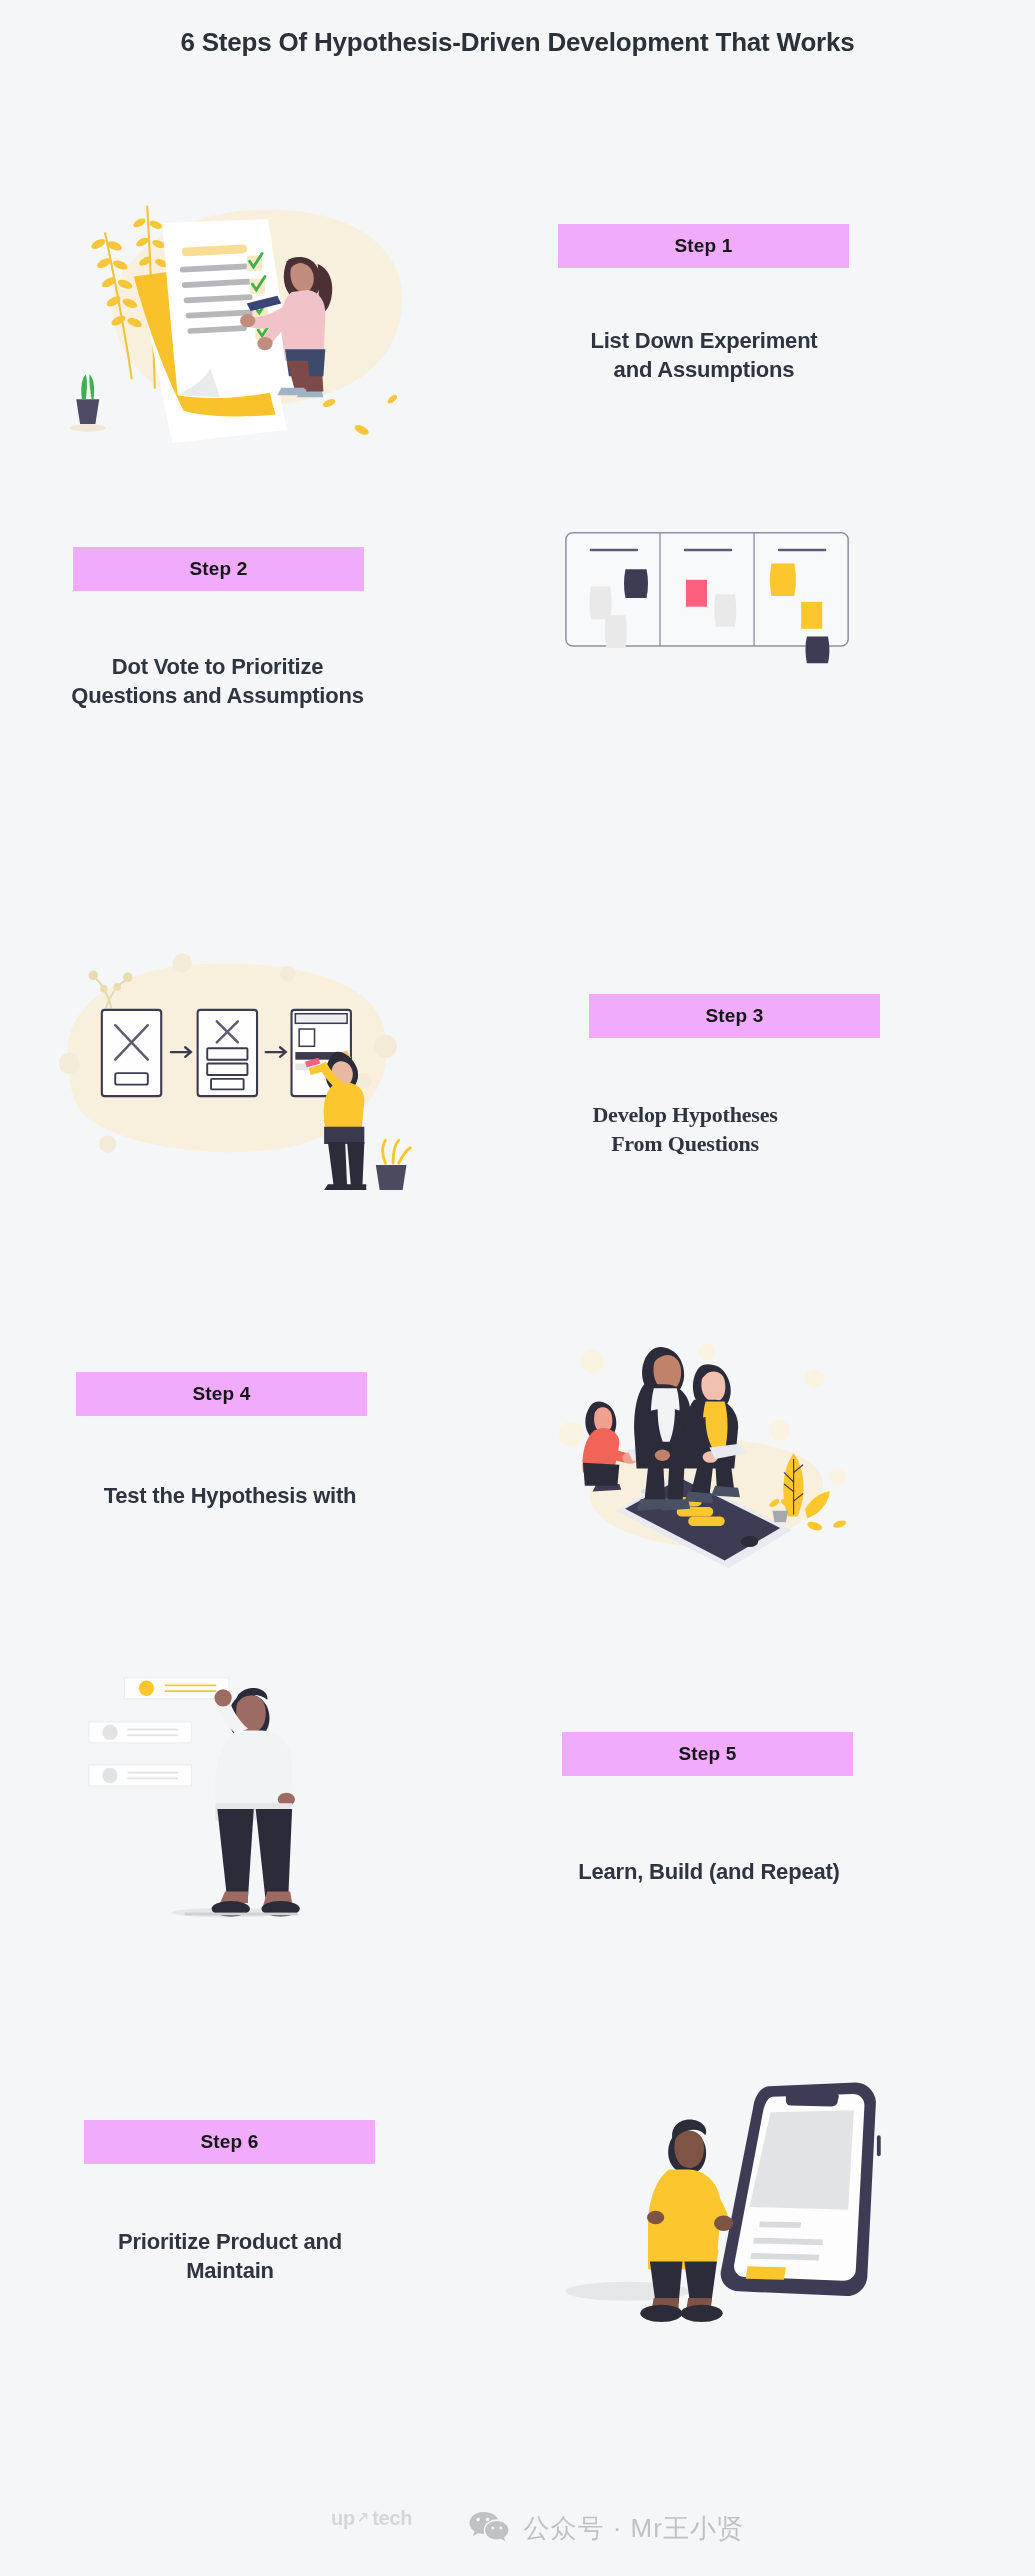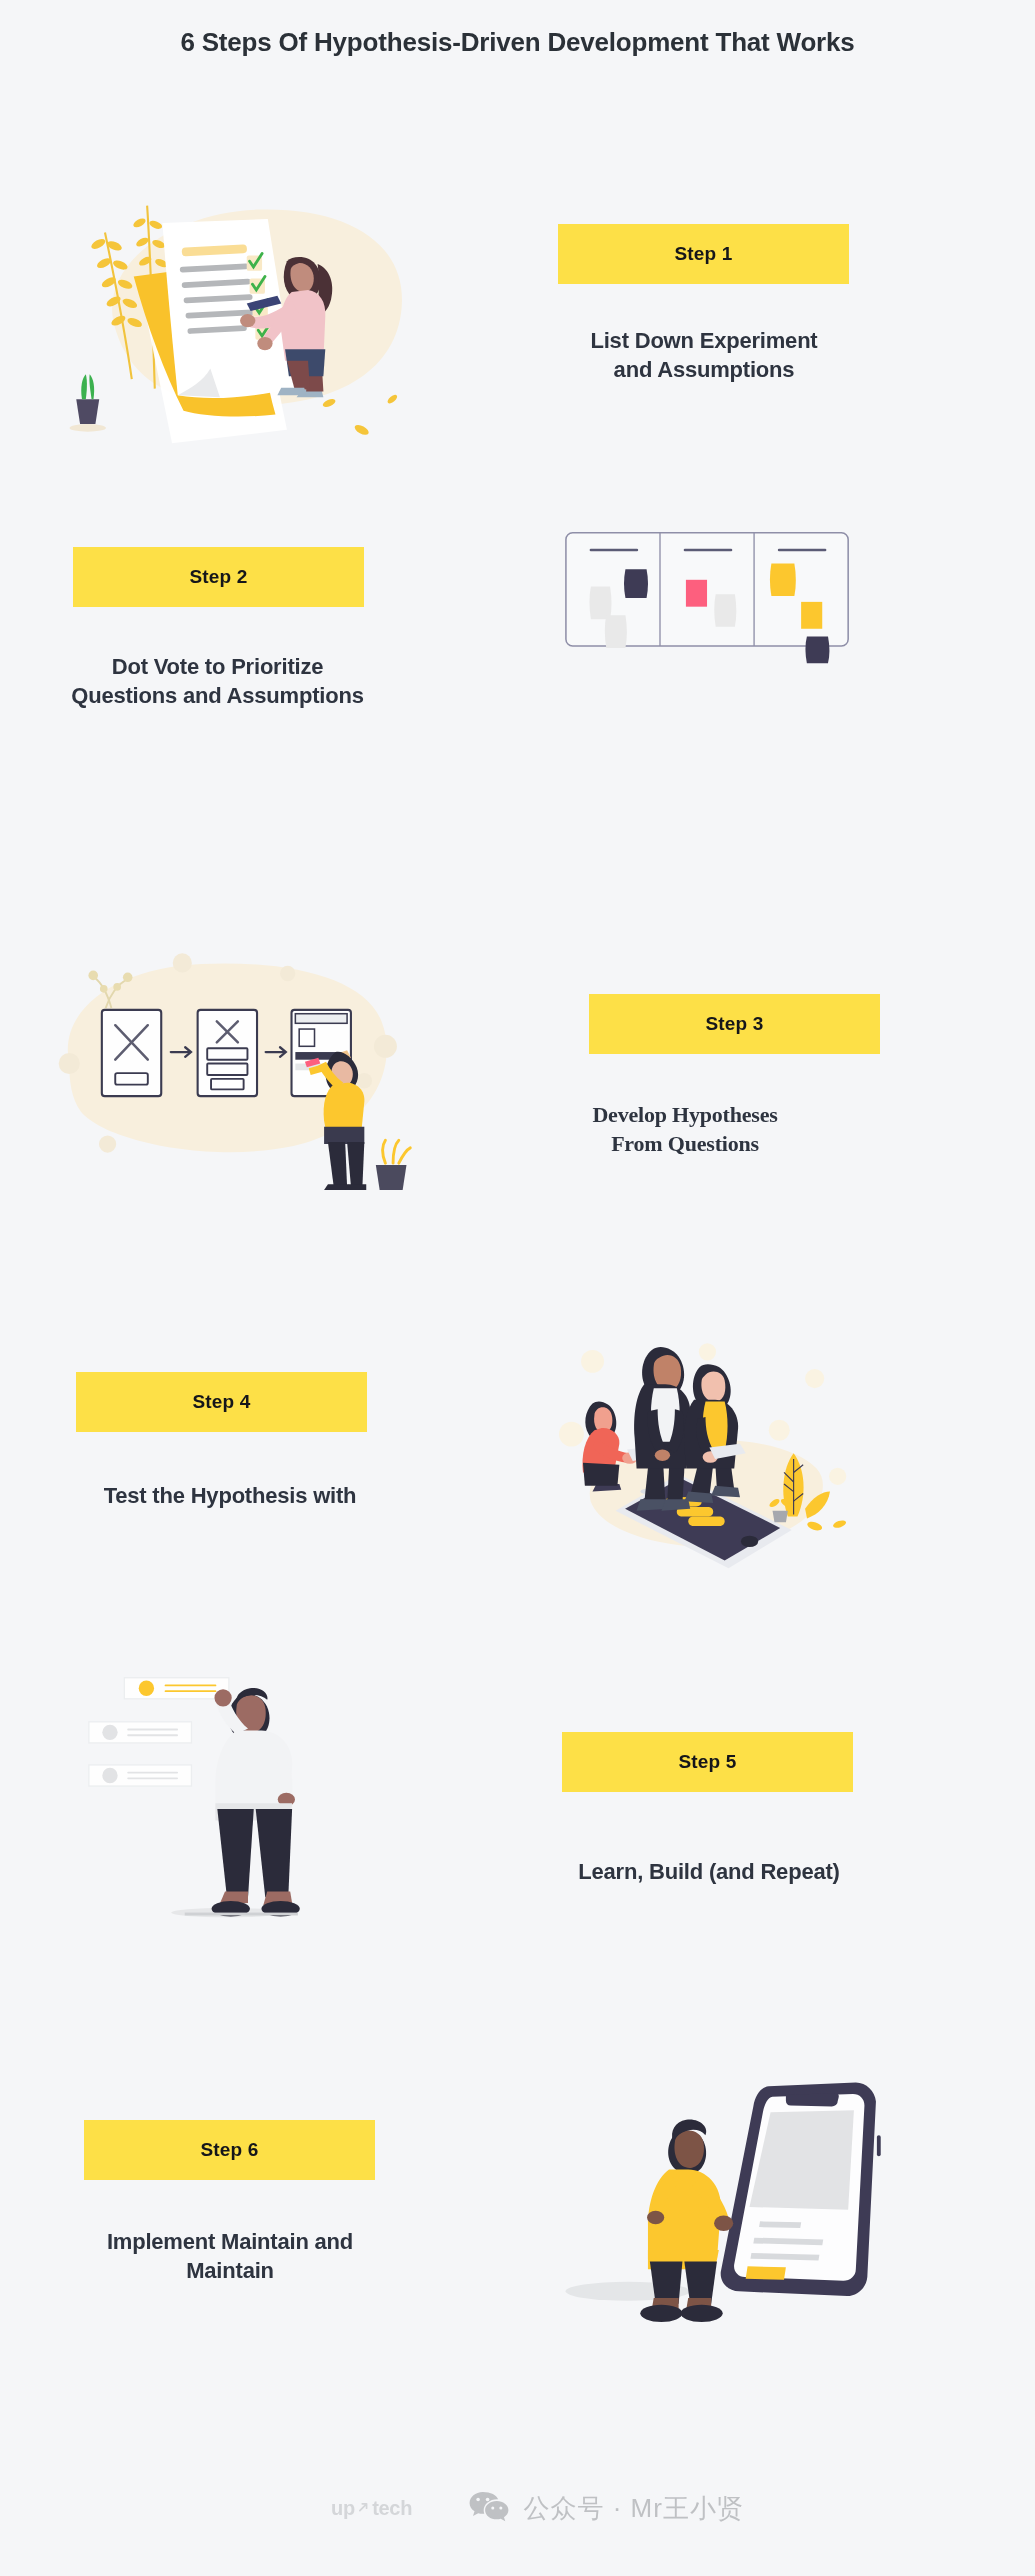--- a/index.html
+++ b/index.html
@@ -27,22 +27,22 @@
     text-align: center;
     font-size: 26px;
     font-weight: bold;
     letter-spacing: -0.2px;
     color: #2b3138;
   }
 
   
   .step-badge {
     position: absolute;
-    height: 60px;
-    background: #fde047;
+    height: 44px;
+    background: #f0abfc;
     display: flex;
     align-items: center;
     justify-content: center;
     font-size: 19px;
     font-weight: bold;
     color: #15161a;
     letter-spacing: 0.2px;
   }
   .step-caption {
     position: absolute;
@@ -78,20 +78,21 @@
     gap: 1.9px;
     font-size: 20px;
     color: #d4d6d9;
     font-weight: bold;
     letter-spacing: -0.3px;
   }
   .footer-wechat {
     display: flex;
     align-items: center;
     gap: 13.4px;
+    margin-top: 20px;
   }
   .footer-wechat-text {
     font-size: 26px;
     color: #bfc1c4;
     letter-spacing: 1px;
   }
 </style>
 </head>
 <body>
 
@@ -424,21 +425,21 @@
       <rect x="132" y="276" width="118" height="3" fill="#cfd1d4"></rect>
     </svg>
   </div>
   <div class="step-badge" style="left:562px; top:1732px; width:291px;">Step 5</div>
   <div class="step-caption" style="left:479px; top:1857px; width:460px;">
     <div>Learn, Build (and Repeat)</div>
   </div>
 
   <div class="step-badge" style="left:84px; top:2120px; width:291px;">Step 6</div>
   <div class="step-caption" style="left:19px; top:2227px; width:422px;">
-    <div>Implement Maintain and</div>
+    <div>Prioritize Product and</div>
     <div>Maintain</div>
   </div>
 
   <div class="illus" style="left:556px; top:2070px;">
     <svg width="364" height="273" viewBox="0 0 380 285">
       <ellipse cx="75" cy="231" rx="65" ry="10" fill="#e4e6e8"></ellipse>
 
       <path d="M222 17 L313 13 C324 13 333 22 334 33 L325 216 C324 227 315 236 304 236 L191 231 C180 231 171 222 172 211 L206 38 C208 26 214 18 222 17 Z" fill="#3e3b55"></path>
       <path d="M226 28 L310 25 C317 25 322 30 322 37 L313 208 C313 215 307 220 300 220 L197 216 C190 216 185 210 186 203 L216 44 C218 35 221 29 226 28 Z" fill="#fdfdfe"></path>
       <path d="M240 26 L292 24 C294 24 296 26 295 29 L294 33 C294 36 291 38 288 38 L245 37 C242 37 240 35 240 32 Z" fill="#3e3b55"></path>

